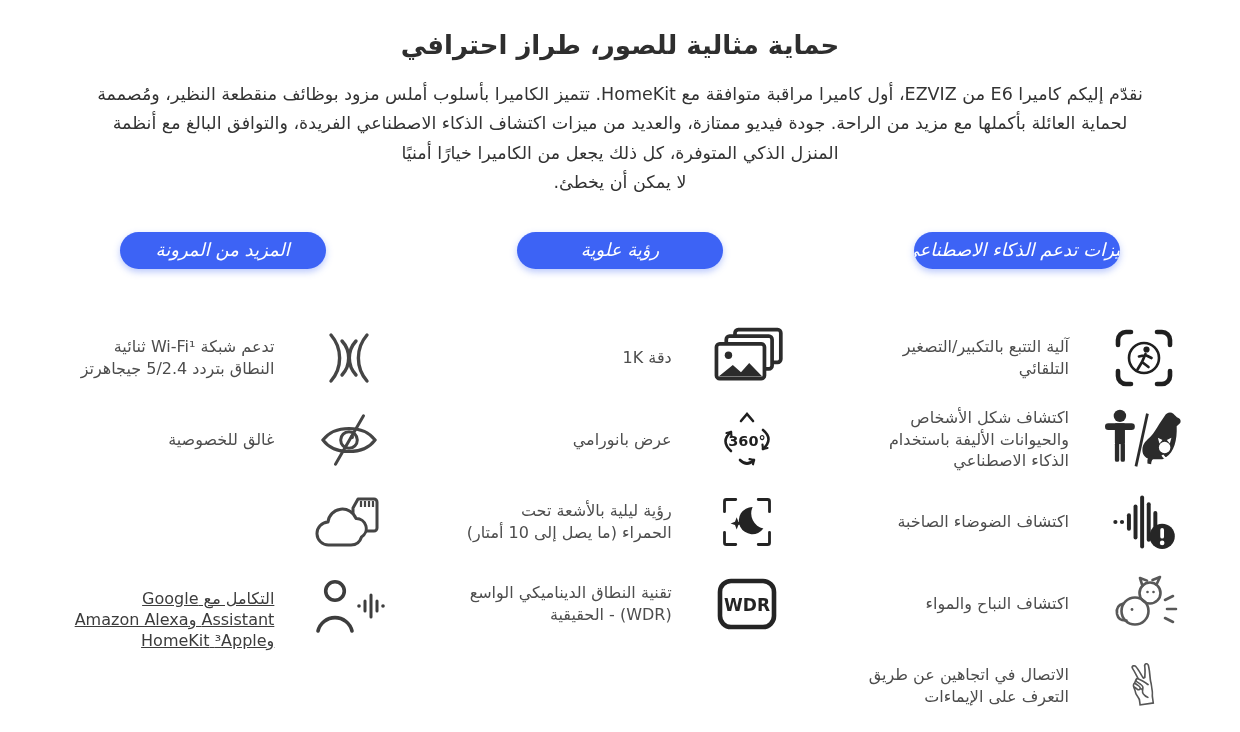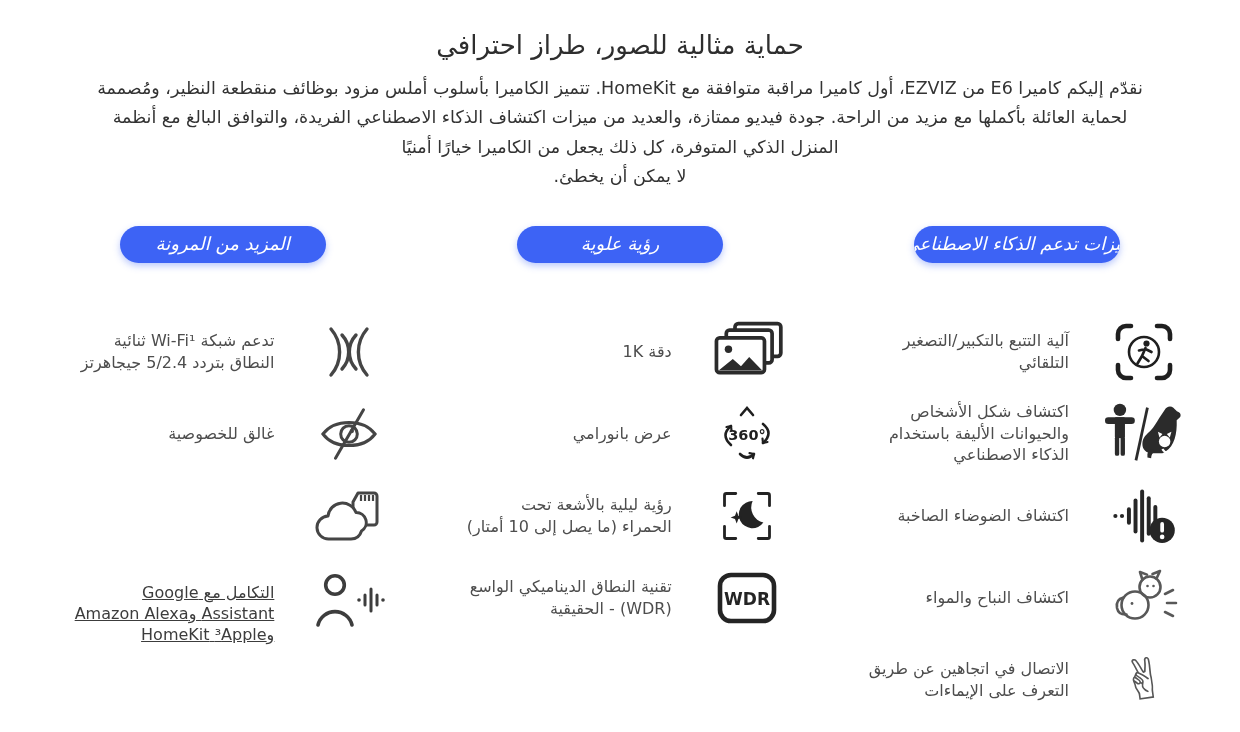--- a/index.html
+++ b/index.html
@@ -2,26 +2,26 @@
 <html lang="ar" dir="rtl"><head>
 <meta charset="utf-8">
 <style>
   * { margin:0; padding:0; box-sizing:border-box; }
   html,body { width:1240px; height:732px; overflow:hidden; background:#fff; }
   body { font-family:"DejaVu Sans","Liberation Sans",sans-serif; direction:rtl; color:#333; }
 
   .page { width:1240px; height:732px; position:relative; }
 
   h1.title {
-    text-align:center; font-size:26px; font-weight:400; color:#2e2e2e;
+    text-align:center; font-size:26px; font-weight:700; color:#2e2e2e;
     padding-top:30px; letter-spacing:0;
   }
 
   .intro {
-    margin:14px auto 0; max-width:1130px; text-align:center;
+    margin:20px auto 0; max-width:1130px; text-align:center;
     font-size:17.5px; line-height:1.68; color:#333;
   }
   .intro span { display:block; }
 
   .columns {
     display:grid; grid-template-columns:repeat(3,1fr); gap:46px;
     max-width:1158px; margin:34px auto 0; padding:0 6px;
   }
 
   .pill {

